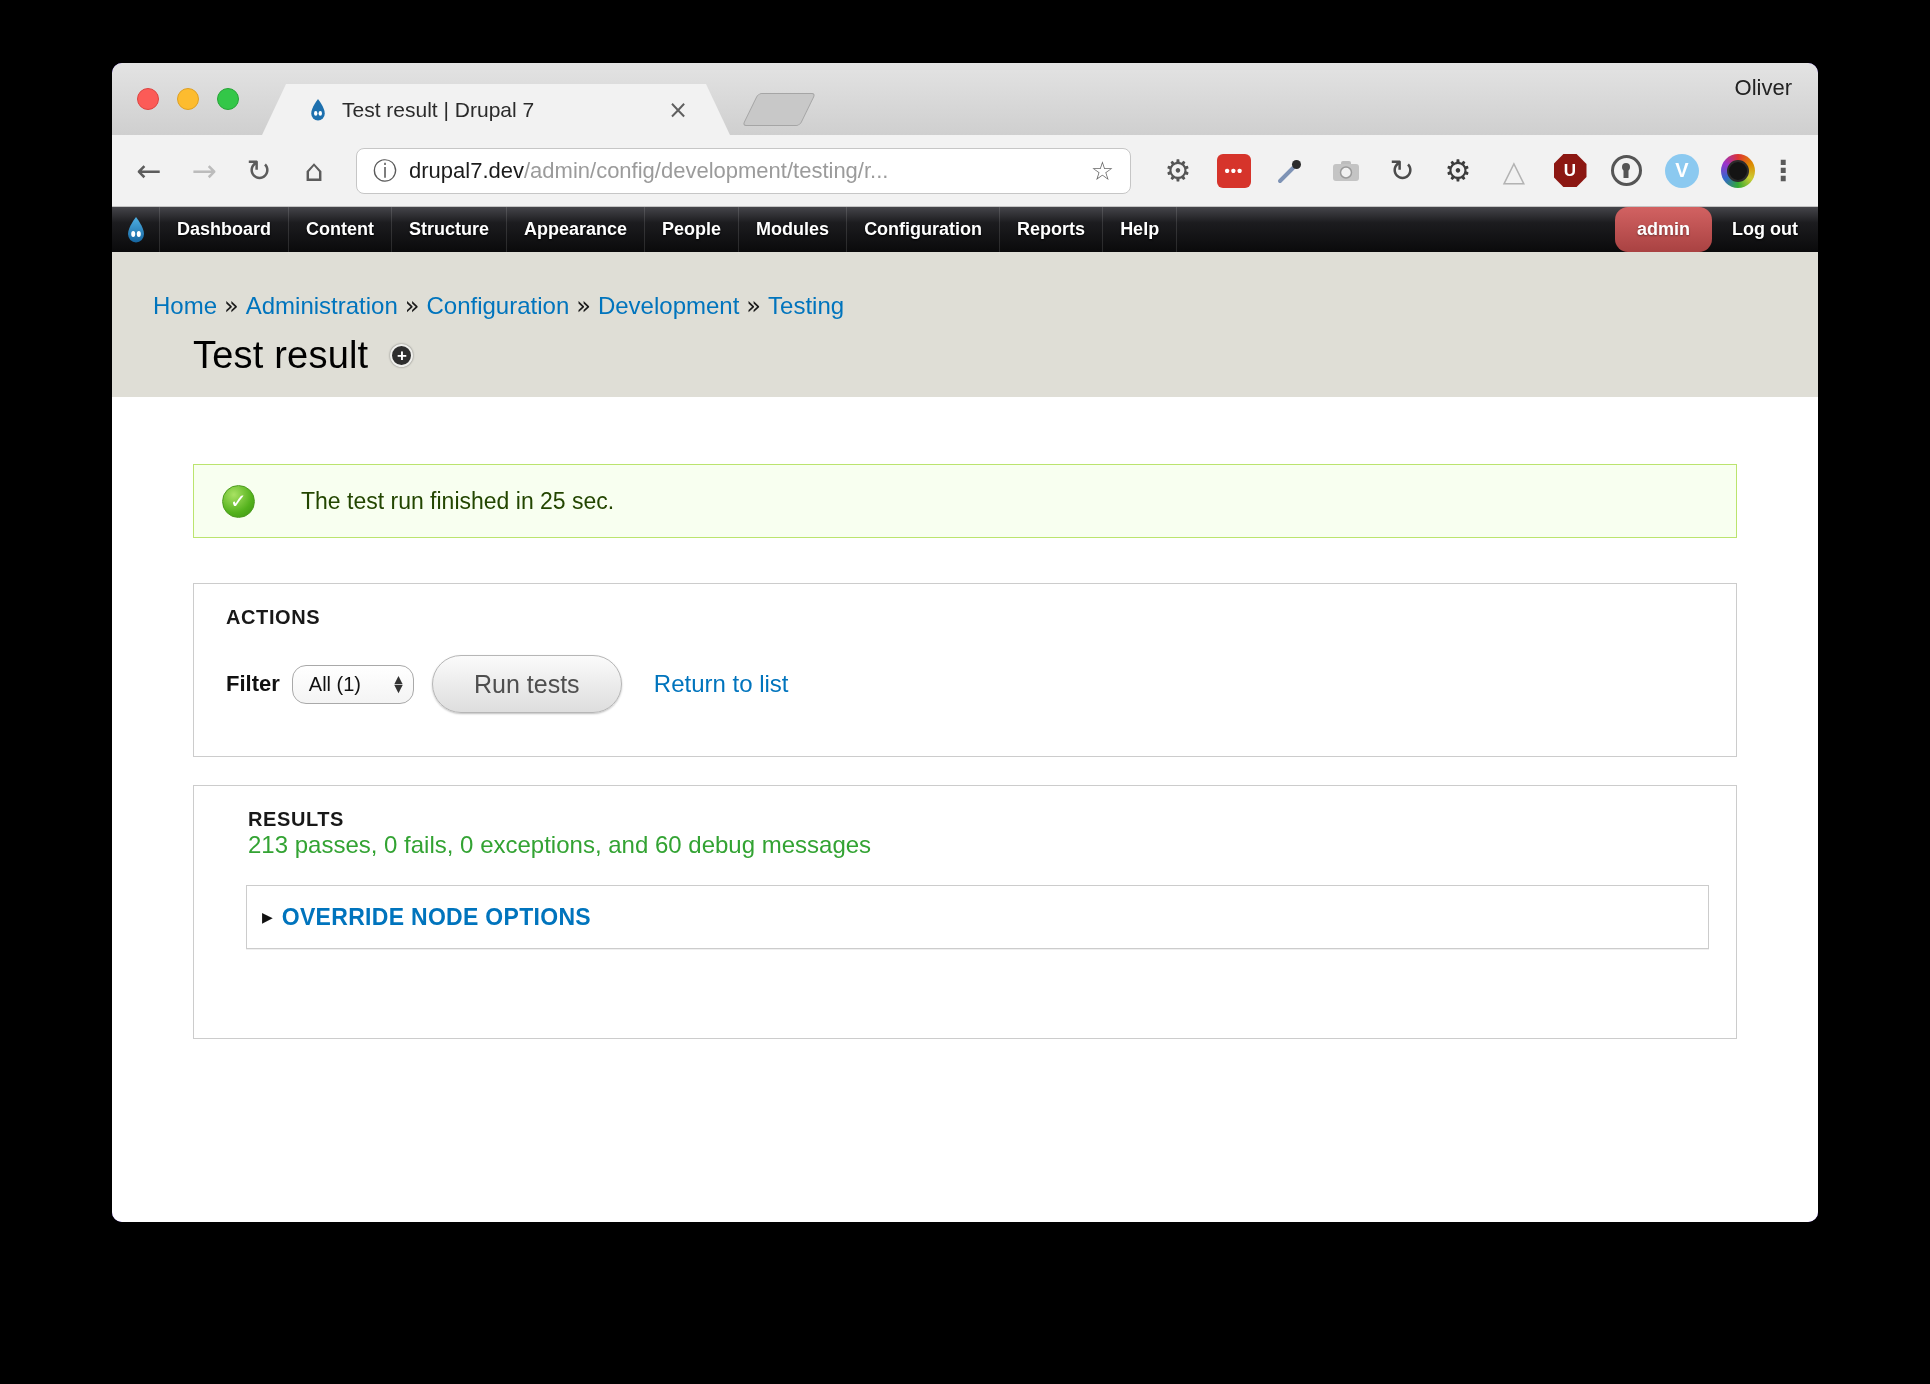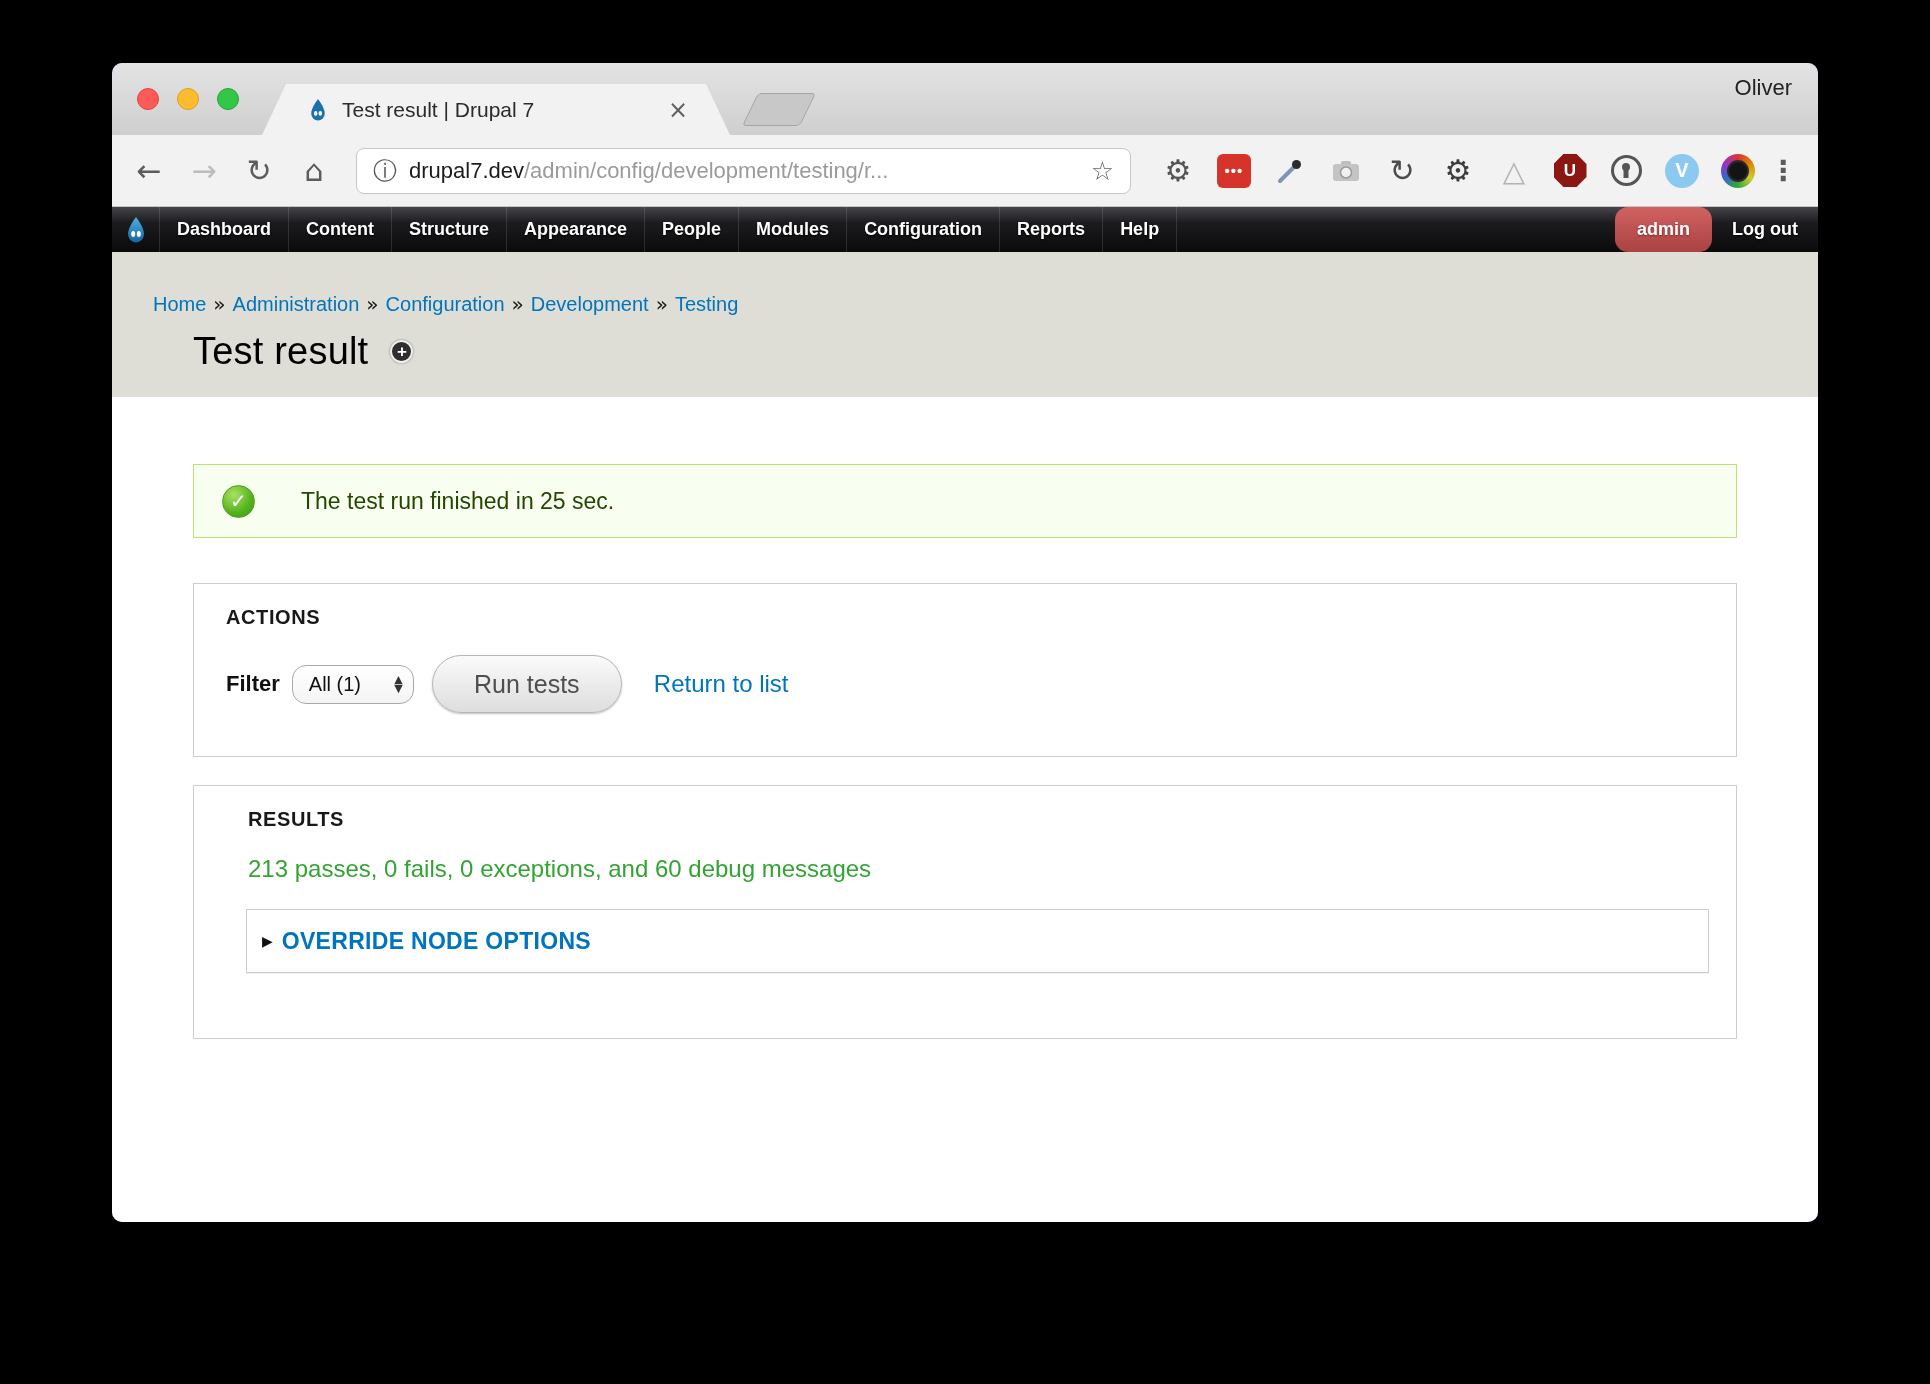--- a/index.html
+++ b/index.html
@@ -82,21 +82,21 @@
                 border-right:1px solid rgba(255,255,255,.12); }
   .admin-item { display:flex; align-items:center; padding:0 17px;
                 border-right:1px solid rgba(255,255,255,.12); text-shadow:0 1px 2px #000; }
   .admin-spacer { flex:1; }
   .admin-user { display:flex; align-items:center; padding:0 22px;
                 background:linear-gradient(180deg,#d26262,#a94242); text-shadow:0 1px 2px rgba(0,0,0,.4);border-radius:13px; }
   .admin-logout { display:flex; align-items:center; padding:0 20px; text-shadow:0 1px 2px #000; }
 
   
   .page-header { height:145px; background:#dfded6; padding:40px 0 0 41px; }
-  .breadcrumb { font-size:20px; color:#1a1a1a; }
+  .breadcrumb { font-size:24px; color:#1a1a1a; }
   .breadcrumb a { color:#0074bd; text-decoration:none; }
   .crumb-sep { margin:0 7px; color:#1a1a1a; }
   .title-row { margin-top:14px; display:flex; align-items:center; }
   .page-title { font-size:38px; font-weight:normal; color:#000; letter-spacing:.2px;margin-left:40px; }
   .plus-icon { margin-left:22px; width:23px; height:23px; border-radius:50%;
                background:#2e2e2e; border:2px solid #efefec; color:#fff;
                display:flex; align-items:center; justify-content:center;
                font-size:17px; font-weight:bold; line-height:1; box-shadow:0 0 2px rgba(0,0,0,.5); }
 
   
@@ -124,21 +124,21 @@
                    font-size:11px; color:#333; line-height:.85; }
   .run-button { margin-left:18px; width:190px; height:58px; border-radius:29px;
                 background:linear-gradient(180deg,#fbfbfb,#e9e9e9 60%,#dedede);
                 border:1px solid #b6b6b6; box-shadow:0 1px 2px rgba(0,0,0,.25);
                 display:flex; align-items:center; justify-content:center;
                 font-size:25px; color:#4f4f4f; }
   .return-link { margin-left:32px; font-size:24px; color:#0074bd; text-decoration:none; }
 
   .results-panel { margin-top:28px; height:254px; padding-top:22px;padding-left:22px; }
   .results-panel .panel-heading, .results-summary { margin-left:32px; }
-  .results-summary { margin-top:24px; font-size:24px; color:#33a333; }
+  .results-summary { font-size:24px; color:#33a333; }
   .collapsed-fieldset { margin:26px 27px 0 30px; height:64px; border:1px solid #ccc;
                         display:flex; align-items:center; padding-left:15px;
                         box-shadow:0 1px 0 rgba(0,0,0,.06); }
   .tri-icon { font-size:14px; color:#111; margin-right:9px; }
   .fieldset-link { font-size:23px; font-weight:bold; color:#0074bd; letter-spacing:.3px;
                    text-decoration:none; }
 </style>
 </head>
 <body>
 

